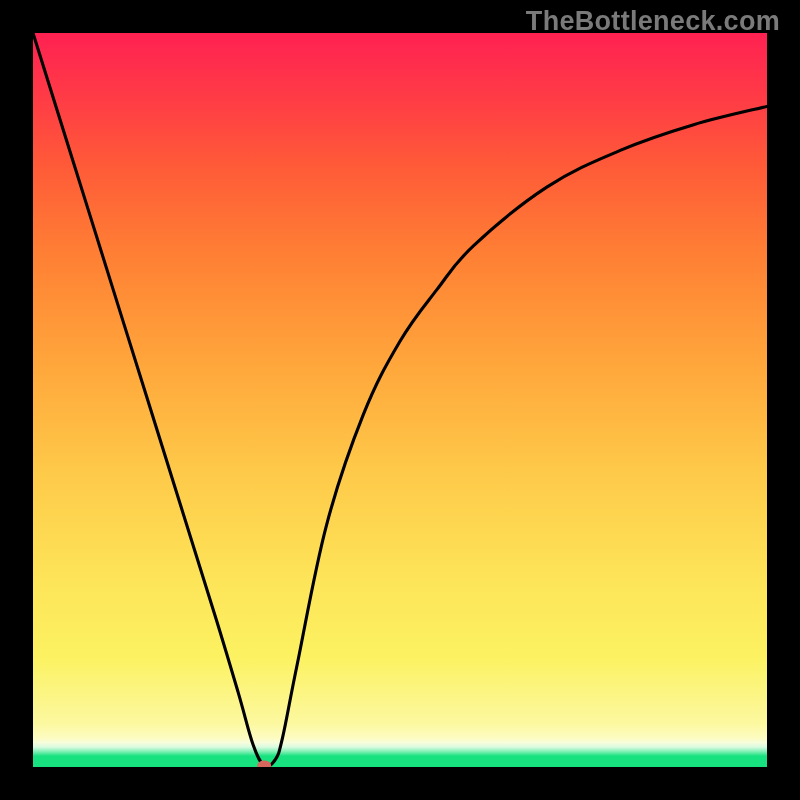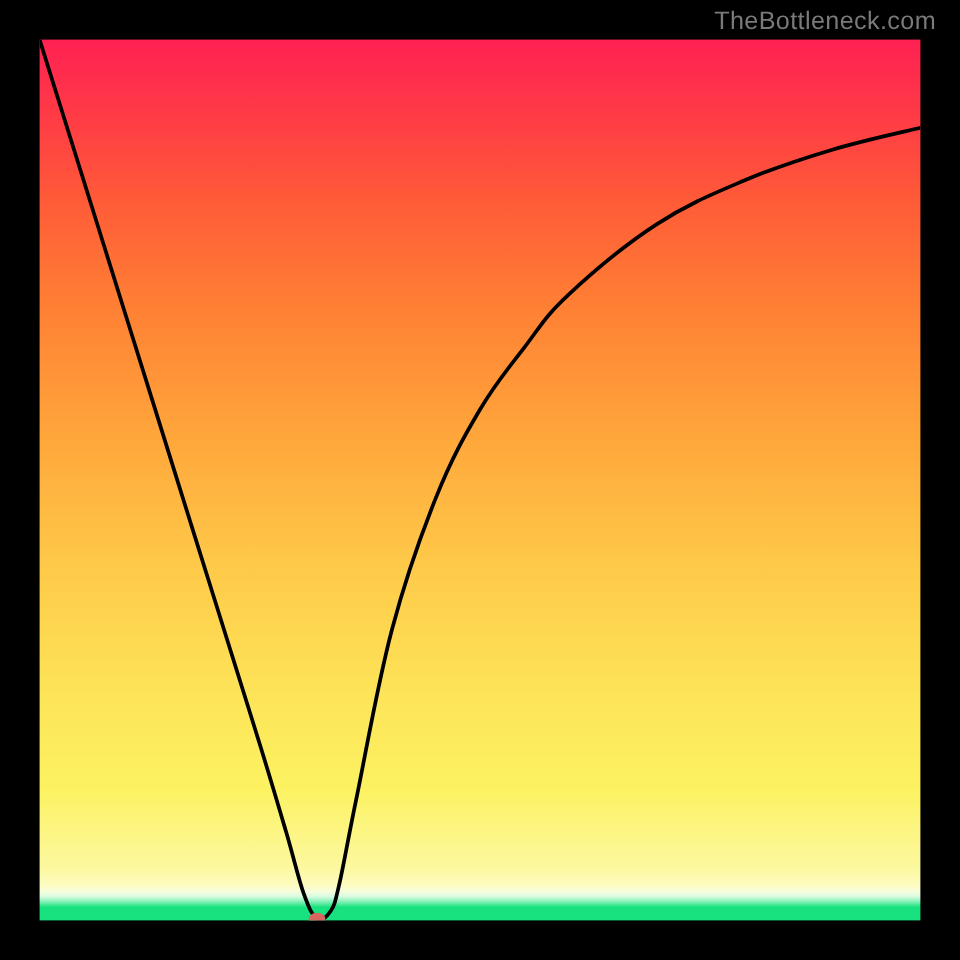--- a/index.html
+++ b/index.html
@@ -42,22 +42,22 @@
       #ff3f44 90%,
       #ff2a4e 97%,
       #ff2152 100%
     );
   }
   .watermark {
     position: absolute;
     top: 6px;
     right: 20px;
     color: #7a7a7a;
-    font-size: 21px;
-    font-weight: 400;
+    font-size: 27px;
+    font-weight: 700;
     letter-spacing: 0.3px;
   }
   svg.curve {
     position: absolute;
     left: 0;
     top: 0;
     width: 734px;
     height: 734px;
   }
   .curve path {

